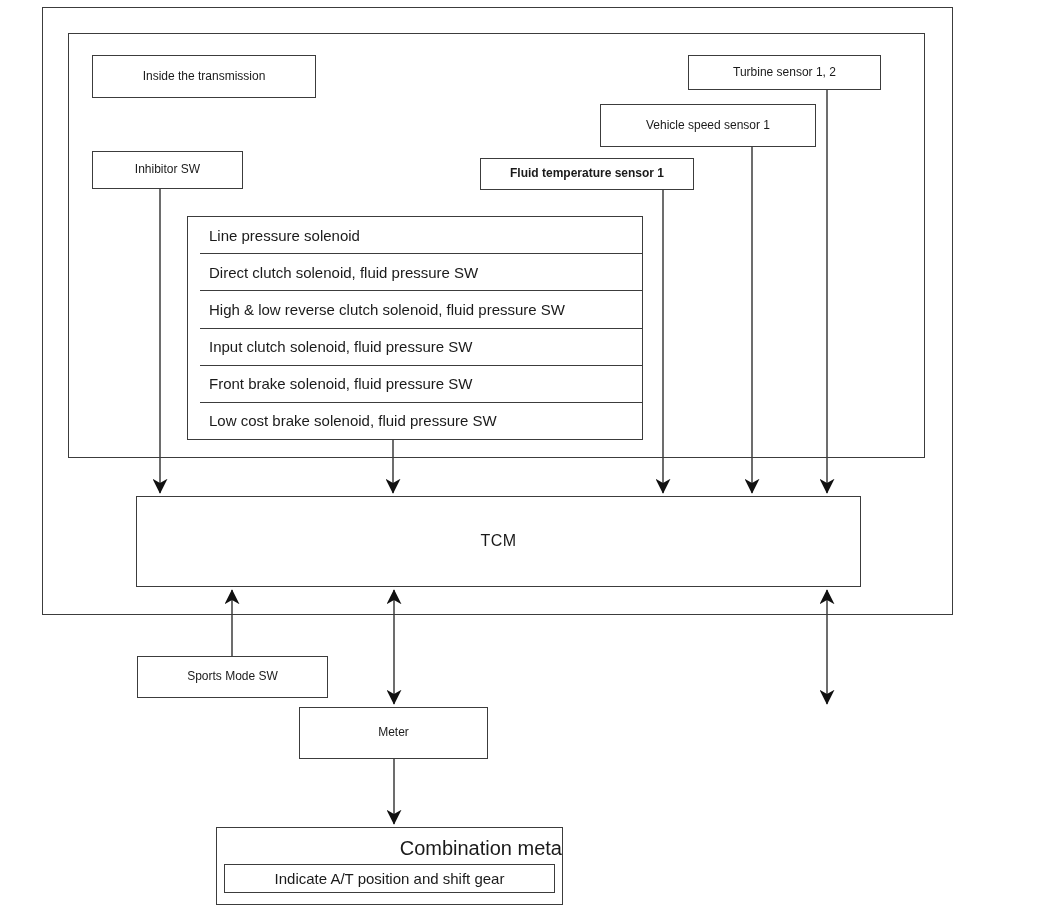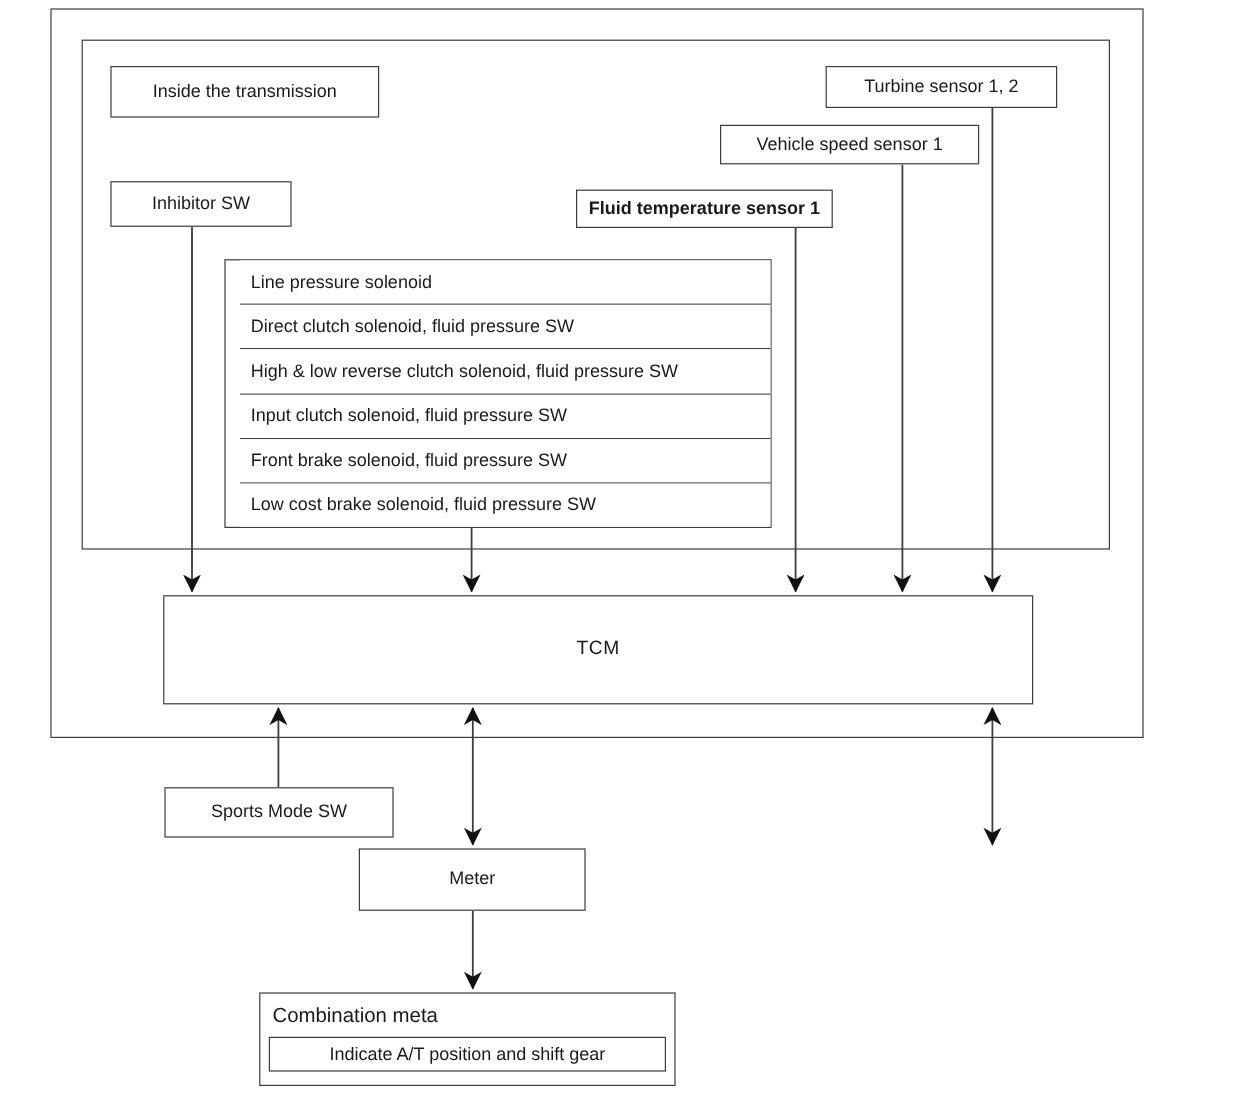--- a/index.html
+++ b/index.html
@@ -21,21 +21,21 @@
     left: 0; top: 0;
     width: 1050px;
     height: 918px;
     pointer-events: none;
   }
   .box {
     position: absolute;
     border: 1.6px solid #3c3c3c;
     background: #ffffff;
     box-sizing: border-box;
-    font-size: 15px;
+    font-size: 12px;
     line-height: 1.15;
     display: flex;
     align-items: center;
     justify-content: center;
     text-align: center;
     white-space: nowrap;
   }
   .frame {
     position: absolute;
     border: 1.6px solid #3c3c3c;
@@ -90,24 +90,24 @@
     font-size: 16px;
   }
   .combo-outer {
     position: absolute;
     border: 1.6px solid #3c3c3c;
     background: #ffffff;
     box-sizing: border-box;
   }
   .combo-title {
     position: absolute;
-    left: 10px;
+    left: 0;
     width: 100%;
-    text-align: left;
-    font-size: 17px;
+    text-align: right;
+    font-size: 20px;
   }
   .combo-inner {
     position: absolute;
     border: 1.4px solid #3c3c3c;
     background: #ffffff;
     box-sizing: border-box;
     display: flex;
     align-items: center;
     justify-content: center;
     font-size: 15px;
@@ -141,21 +141,21 @@
 
     <line x1="827" y1="590" x2="827" y2="704" stroke="#3c3c3c" stroke-width="1.5" marker-start="url(#ah)" marker-end="url(#ah)"></line>
 
     <line x1="394" y1="759" x2="394" y2="824" stroke="#3c3c3c" stroke-width="1.5" marker-end="url(#ah)"></line>
   </svg>
 
   <div class="box" style="left:92px; top:55px; width:224px; height:43px;">Inside the transmission</div>
 
   <div class="box" style="left:688px; top:55px; width:193px; height:35px;">Turbine sensor 1, 2</div>
 
-  <div class="box" style="left:600px; top:104px; width:216px; height:33px;">Vehicle speed sensor 1</div>
+  <div class="box" style="left:600px; top:104px; width:216px; height:43px;">Vehicle speed sensor 1</div>
 
   <div class="box" style="left:480px; top:158px; width:214px; height:32px;font-weight:bold;">Fluid temperature sensor 1</div>
 
   <div class="box" style="left:92px; top:151px; width:151px; height:38px;">Inhibitor SW</div>
 
   <div class="table" style="left:187px; top:216px; width:456px; height:224px;">
     <div class="row">Line pressure solenoid</div>
     <div class="row">Direct clutch solenoid, fluid pressure SW</div>
     <div class="row">High &amp; low reverse clutch solenoid, fluid pressure SW</div>
     <div class="row">Input clutch solenoid, fluid pressure SW</div>

